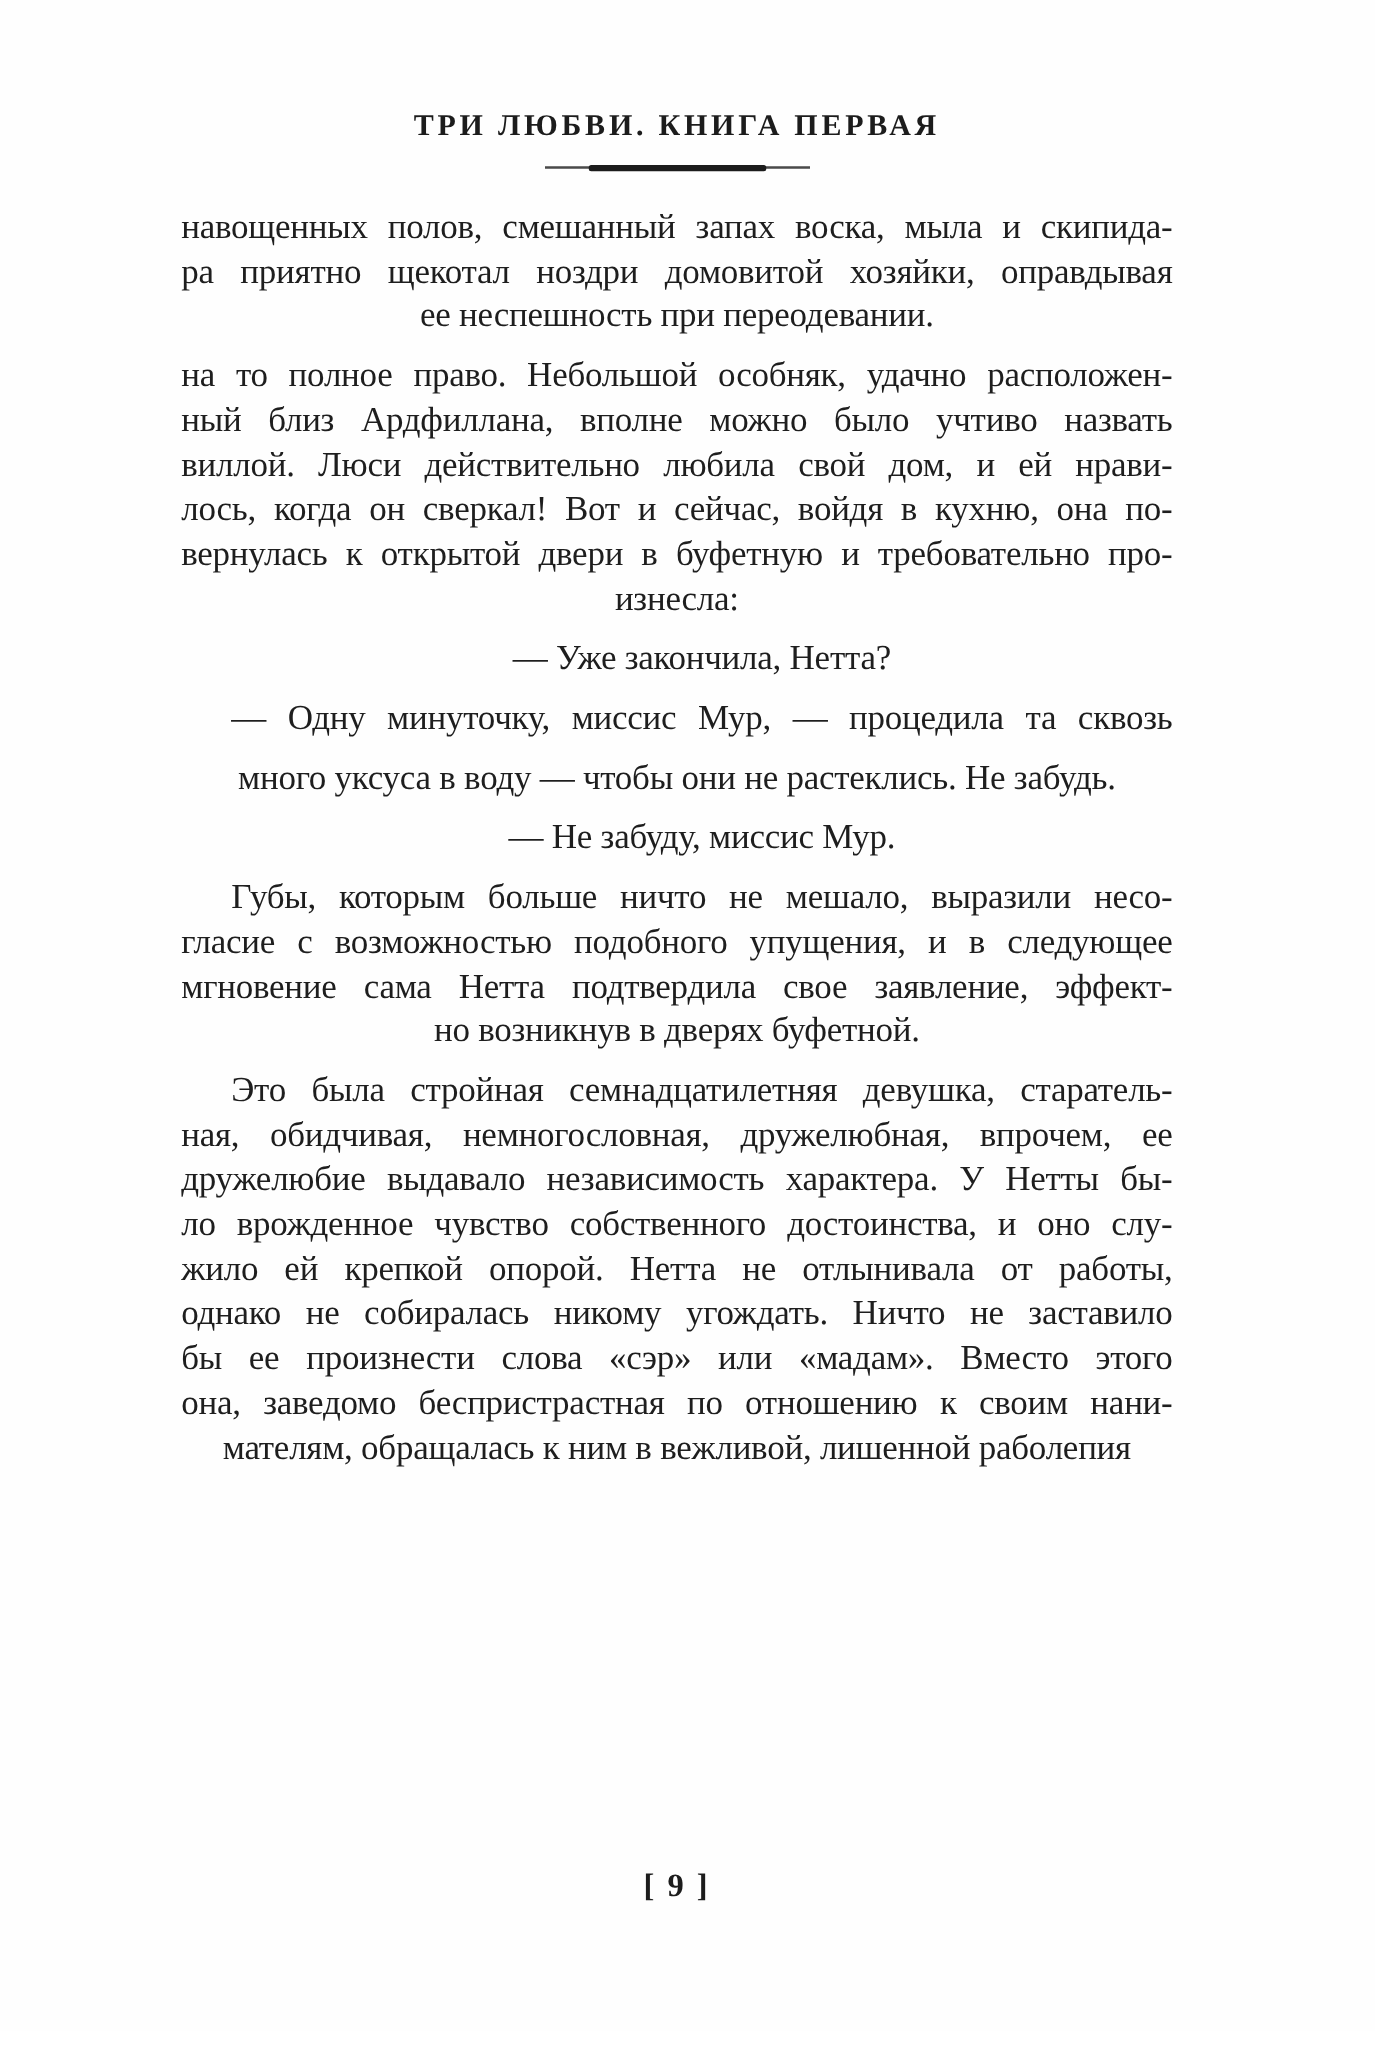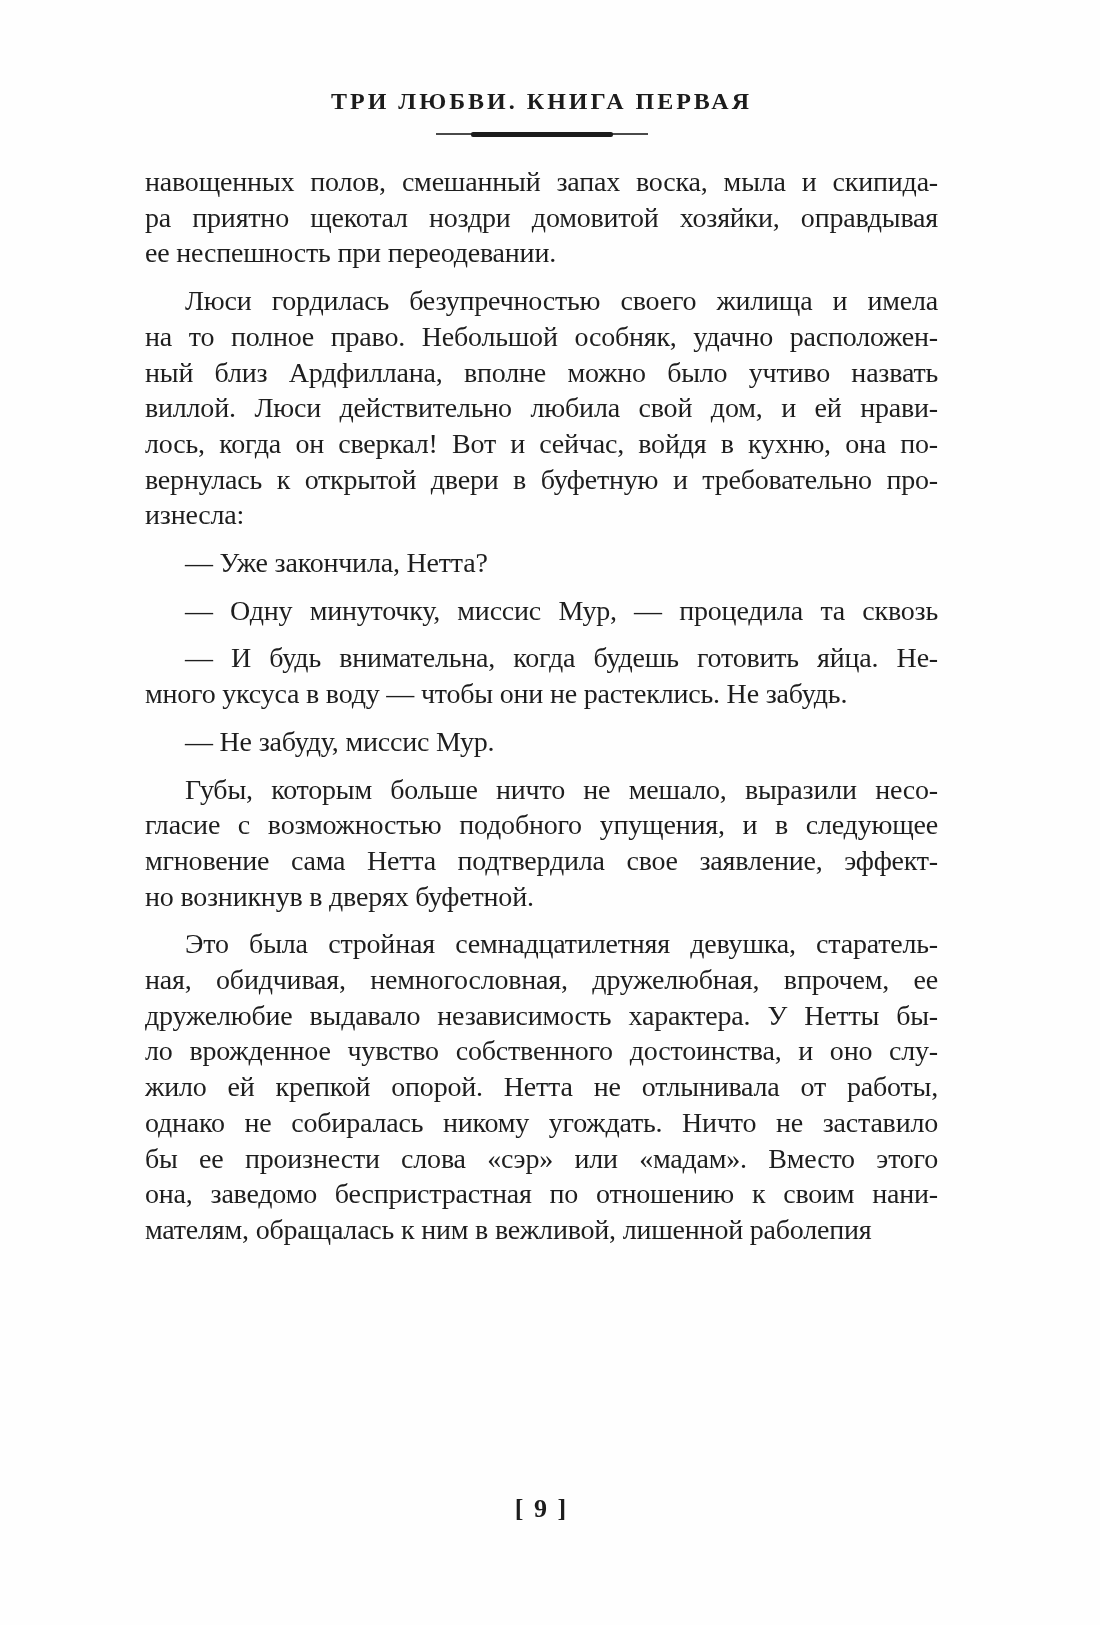--- a/index.html
+++ b/index.html
@@ -62,21 +62,21 @@
     top: 152px;
     left: 133px;
     width: 817px;
     font-size: 28px;
     line-height: 35.7px;
     letter-spacing: -0.2px;
     color: #1e1e1e;
   }
   .paragraph { margin: 12px; }
   .line {
-    text-align: left;
+    text-align: center;
     white-space: normal;
   }
   .line.j {
     text-align: justify;
     text-align-last: justify;
   }
   .line.indent {
     text-indent: 40px;
   }
   
@@ -104,36 +104,34 @@
     <div class="thick"></div>
   </div>
 
   <div id="text-block">
       <div class="paragraph">
         <div class="line j">навощенных полов, смешанный запах воска, мыла и скипида-</div>
         <div class="line j">ра приятно щекотал ноздри домовитой хозяйки, оправдывая</div>
         <div class="line">ее неспешность при переодевании.</div>
       </div>
       <div class="paragraph">
-        <div class="line j indent">Люси гордилась безупречностью своего жилища и имела</div>
         <div class="line j">на то полное право. Небольшой особняк, удачно расположен-</div>
         <div class="line j">ный близ Ардфиллана, вполне можно было учтиво назвать</div>
         <div class="line j">виллой. Люси действительно любила свой дом, и ей нрави-</div>
         <div class="line j">лось, когда он сверкал! Вот и сейчас, войдя в кухню, она по-</div>
         <div class="line j">вернулась к открытой двери в буфетную и требовательно про-</div>
         <div class="line">изнесла:</div>
       </div>
       <div class="paragraph">
         <div class="line indent">— Уже закончила, Нетта?</div>
       </div>
       <div class="paragraph">
         <div class="line j indent">— Одну минуточку, миссис Мур, — процедила та сквозь</div>
       </div>
       <div class="paragraph">
-        <div class="line j indent">— И будь внимательна, когда будешь готовить яйца. Не-</div>
         <div class="line">много уксуса в воду — чтобы они не растеклись. Не забудь.</div>
       </div>
       <div class="paragraph">
         <div class="line indent">— Не забуду, миссис Мур.</div>
       </div>
       <div class="paragraph">
         <div class="line j indent">Губы, которым больше ничто не мешало, выразили несо-</div>
         <div class="line j">гласие с возможностью подобного упущения, и в следующее</div>
         <div class="line j">мгновение сама Нетта подтвердила свое заявление, эффект-</div>
         <div class="line">но возникнув в дверях буфетной.</div>

